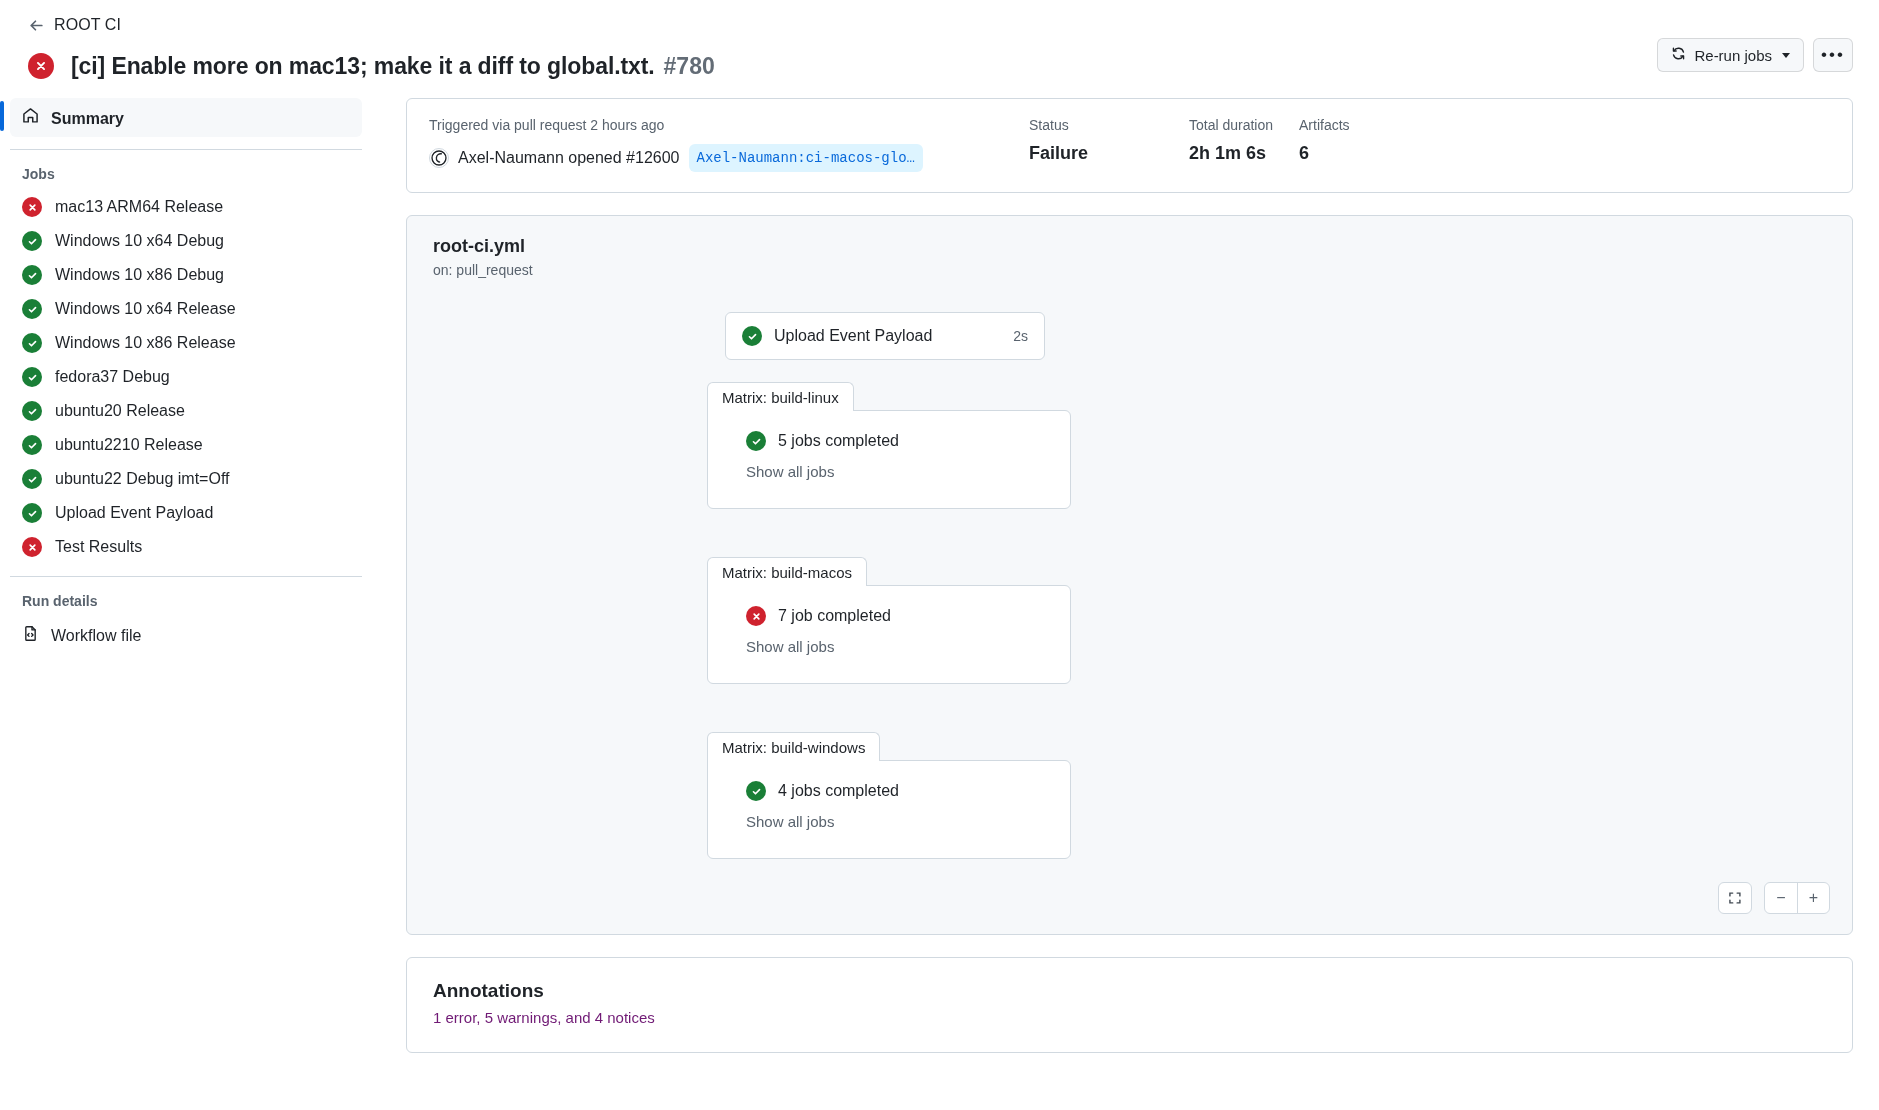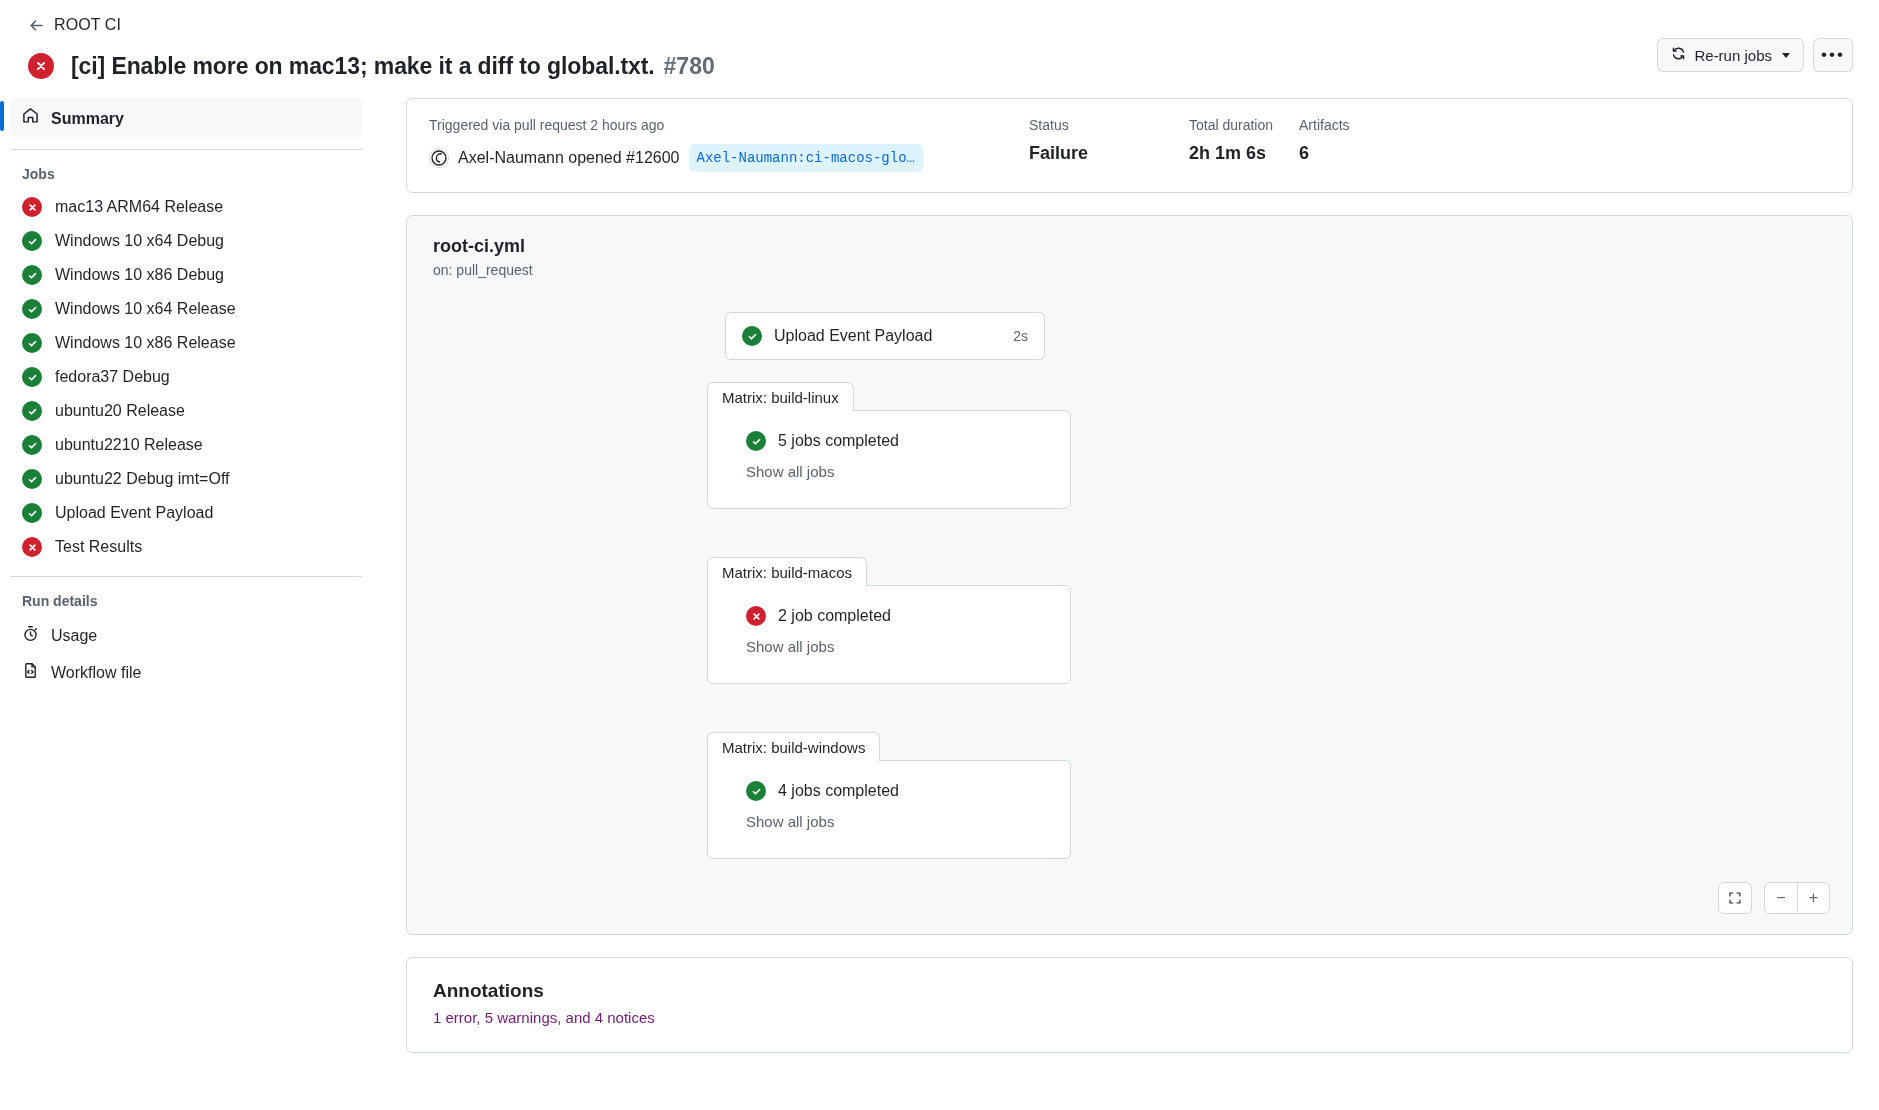--- a/index.html
+++ b/index.html
@@ -467,29 +467,20 @@
             </svg>
         </span>
         <span>Test Results</span>
       </div>
     </div>
 
     <div class="sidebar-divider"></div>
 
     <div class="sec-label">Run details</div>
 
-    <div class="run-detail-item">
-      <span>
-        <svg width="17" height="17" viewBox="0 0 16 16" fill="none" stroke="#1f2328" stroke-width="1.3" stroke-linecap="round">
-          <circle cx="8" cy="9.3" r="5.2"></circle>
-          <path d="M8 6.6v2.7l1.7 1M6.3 1.6h3.4M12.4 4.6l1.1-1.1"></path>
-        </svg>
-      </span>
-      <span>Usage</span>
-    </div>
 
     <div class="run-detail-item">
       <span>
         <svg width="17" height="17" viewBox="0 0 16 16" fill="none" stroke="#1f2328" stroke-width="1.3" stroke-linecap="round" stroke-linejoin="round">
           <path d="M9.4 1.6H4.4a.8.8 0 0 0-.8.8v11.2a.8.8 0 0 0 .8.8h7.2a.8.8 0 0 0 .8-.8V4.6z"></path>
           <path d="M9.4 1.6v3h3"></path>
           <path d="M6.6 8.1 5.3 9.4l1.3 1.3M9.1 8.1l1.3 1.3-1.3 1.3"></path>
         </svg>
       </span>
       <span>Workflow file</span>
@@ -562,21 +553,21 @@
 
         <div class="matrix-group" style="left:300px; top:255px;">
           <div class="matrix-tab">Matrix: build-macos</div>
           <div class="matrix-body">
             <div class="matrix-row">
               <span class="dot st-fail">
                 <svg width="11" height="11" viewBox="0 0 16 16" fill="none" stroke="#fff" stroke-width="2.4" stroke-linecap="round">
                     <path d="M4.6 4.6l6.8 6.8M11.4 4.6l-6.8 6.8"></path>
                   </svg>
               </span>
-              <span>2 job completed</span>
+              <span>7 job completed</span>
             </div>
             <span class="matrix-link">Show all jobs</span>
           </div>
         </div>
 
         <div class="matrix-group" style="left:300px; top:430px;">
           <div class="matrix-tab">Matrix: build-windows</div>
           <div class="matrix-body">
             <div class="matrix-row">
               <span class="dot st-pass">

